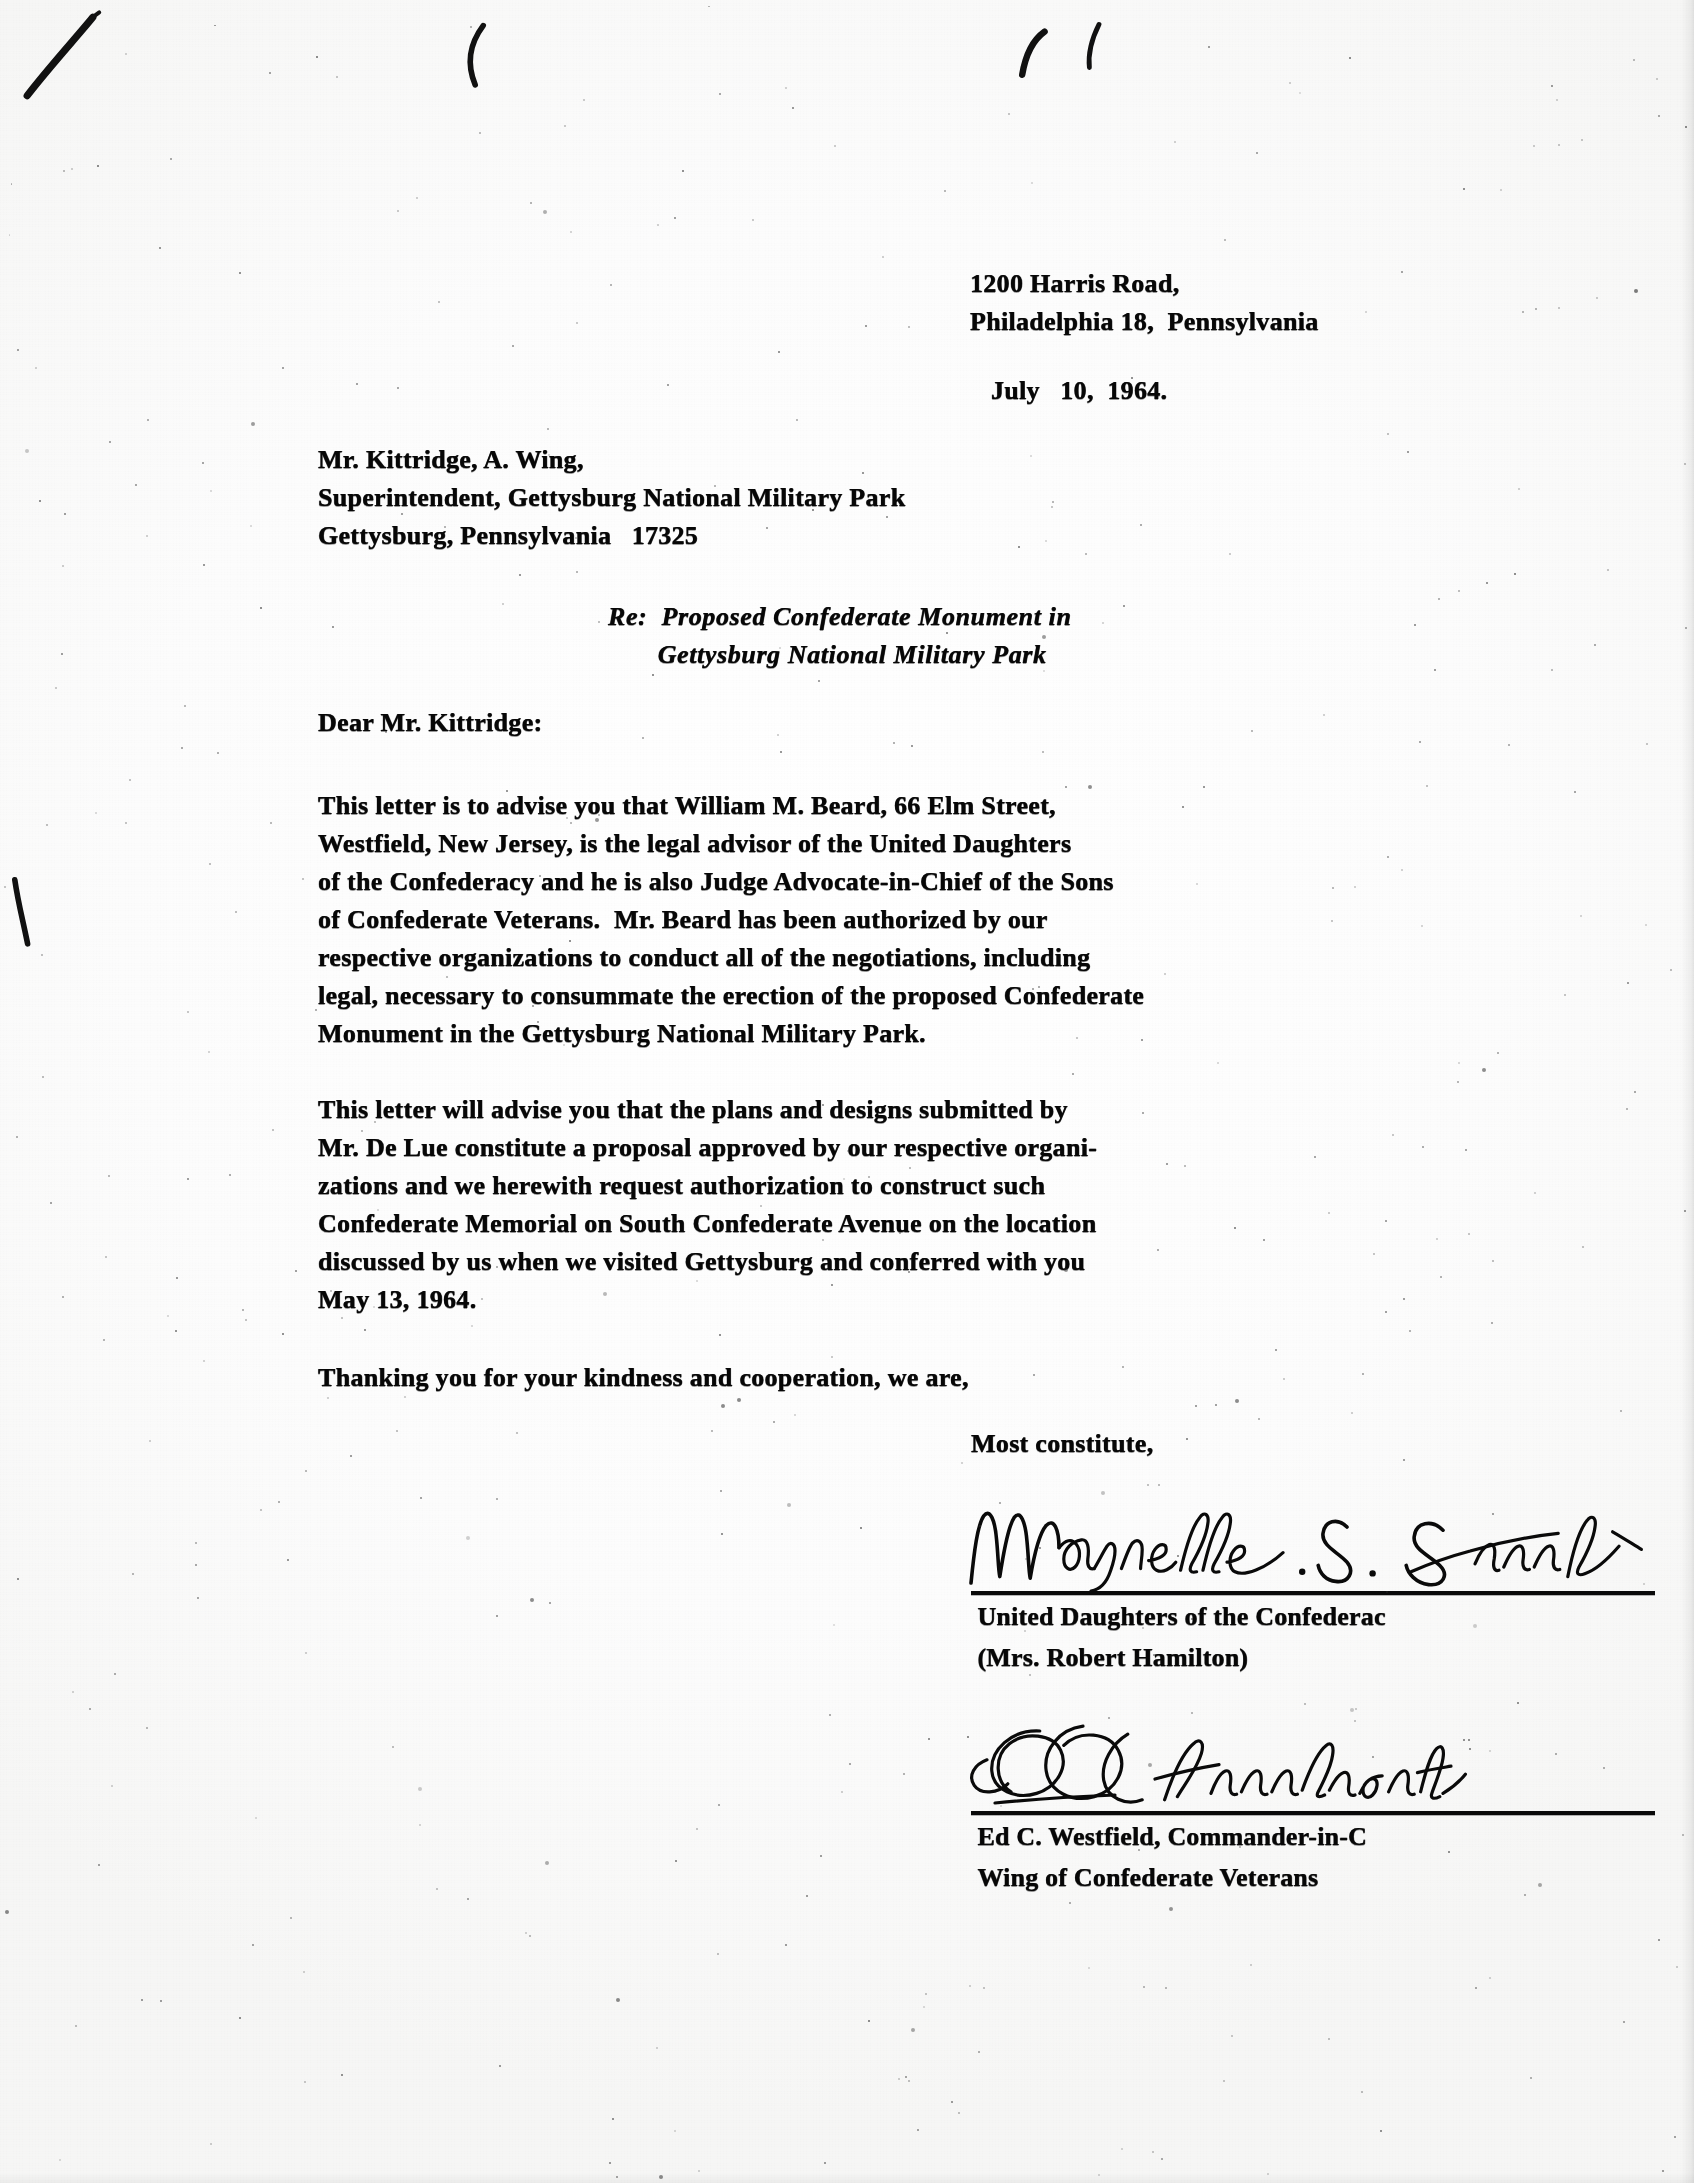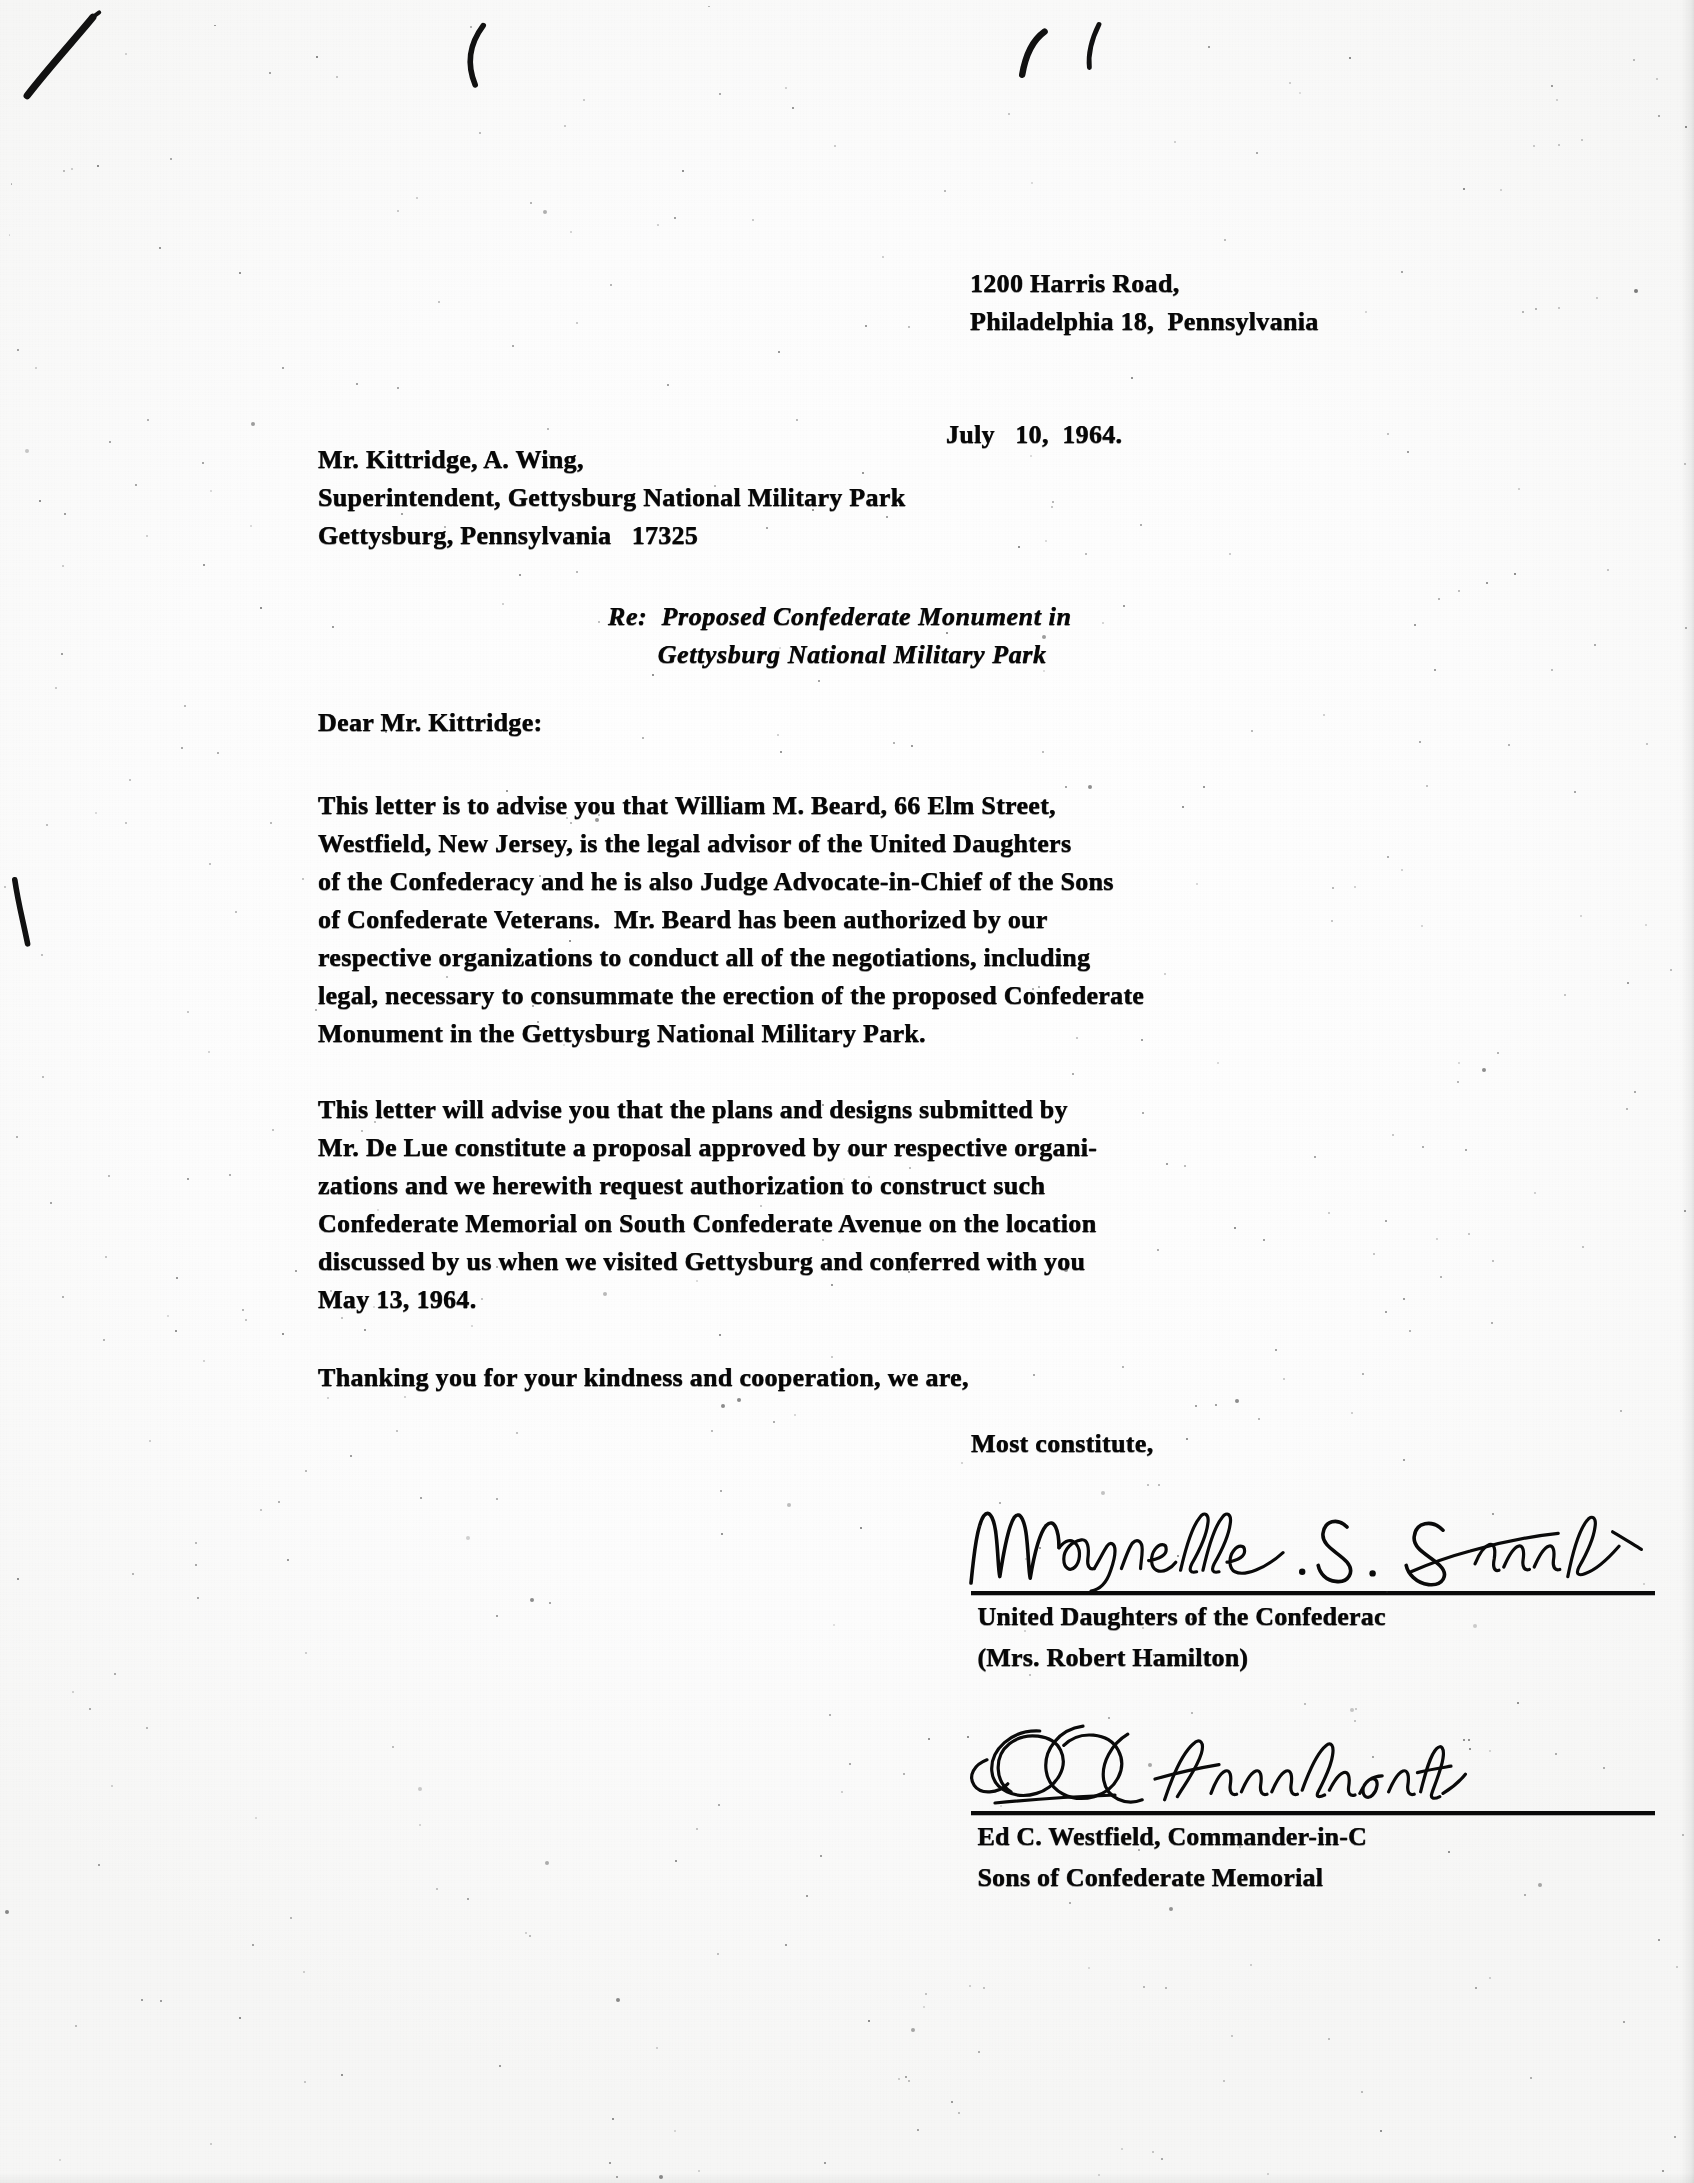--- a/index.html
+++ b/index.html
@@ -67,21 +67,21 @@
       0.5px 0 0 rgba(0,0,0,.55),
       -0.4px 0 0 rgba(0,0,0,.35),
       0 0.5px 0 rgba(0,0,0,.40),
       0 -0.3px 0 rgba(0,0,0,.22);
   }
 
   .typed.blk { white-space: pre; }
 
   
   #sender-block      { left: 970px; top: 265px; }
-  #date-line         { left: 946px; top: 372px; margin-top: 44px; }
+  #date-line         { left: 991px; top: 372px; }
   #recipient-block   { left: 318px;  top: 441px; }
   #subject-block     { left: 608px;  top: 598px; letter-spacing: 0.6px; font-style: italic; }
   #salutation        { left: 318px;  top: 704px; }
   #para-1            { left: 318px;  top: 787px; }
   #para-2            { left: 318px;  top: 1091px; }
   #closing-thanks    { left: 318px;  top: 1359px; }
   #closing-sincerely { left: 971px; top: 1425px; }
 
   
   .sig-block { position: absolute; }
@@ -297,21 +297,21 @@
           <path d="M572 86 C 578 62, 584 40, 592 32 C 598 26, 602 32, 600 44
                    C 598 58, 590 76, 586 88 C 584 94, 588 96, 596 92" stroke-width="4"></path>
           <path d="M568 62 C 584 58, 598 56, 610 54" stroke-width="4"></path>
           <path d="M600 88 C 610 82, 620 74, 628 64" stroke-width="4"></path>
         </g>
       </svg>
     </div>
     <div class="sig-rule"></div>
     <div class="sig-clip">
       <div class="sig-name">Ed C. Westfield, Commander-in-C</div>
-      <div class="sig-name">Sons of Confederate Memorial</div>
+      <div class="sig-name">Wing of Confederate Veterans</div>
     </div>
   </div>
 
   <div id="speckles">
       <div class="speck" style="left:824px;top:2162px;width:1.6px;height:1.6px;opacity:0.53;"></div>
       <div class="speck" style="left:519px;top:574px;width:2.4px;height:2.4px;opacity:0.63;"></div>
       <div class="speck" style="left:917px;top:2129px;width:2.4px;height:2.4px;opacity:0.54;"></div>
       <div class="speck" style="left:1088px;top:1967px;width:1.6px;height:1.6px;opacity:0.19;"></div>
       <div class="speck" style="left:1323px;top:714px;width:1.6px;height:1.6px;opacity:0.25;"></div>
       <div class="speck" style="left:787px;top:1503px;width:4px;height:4px;opacity:0.30;"></div>

